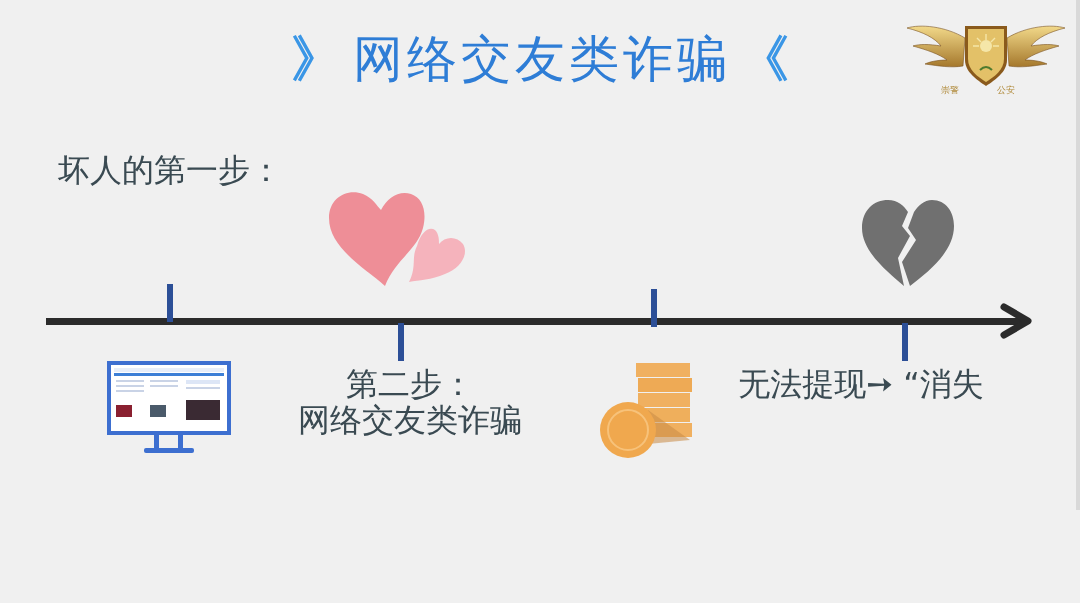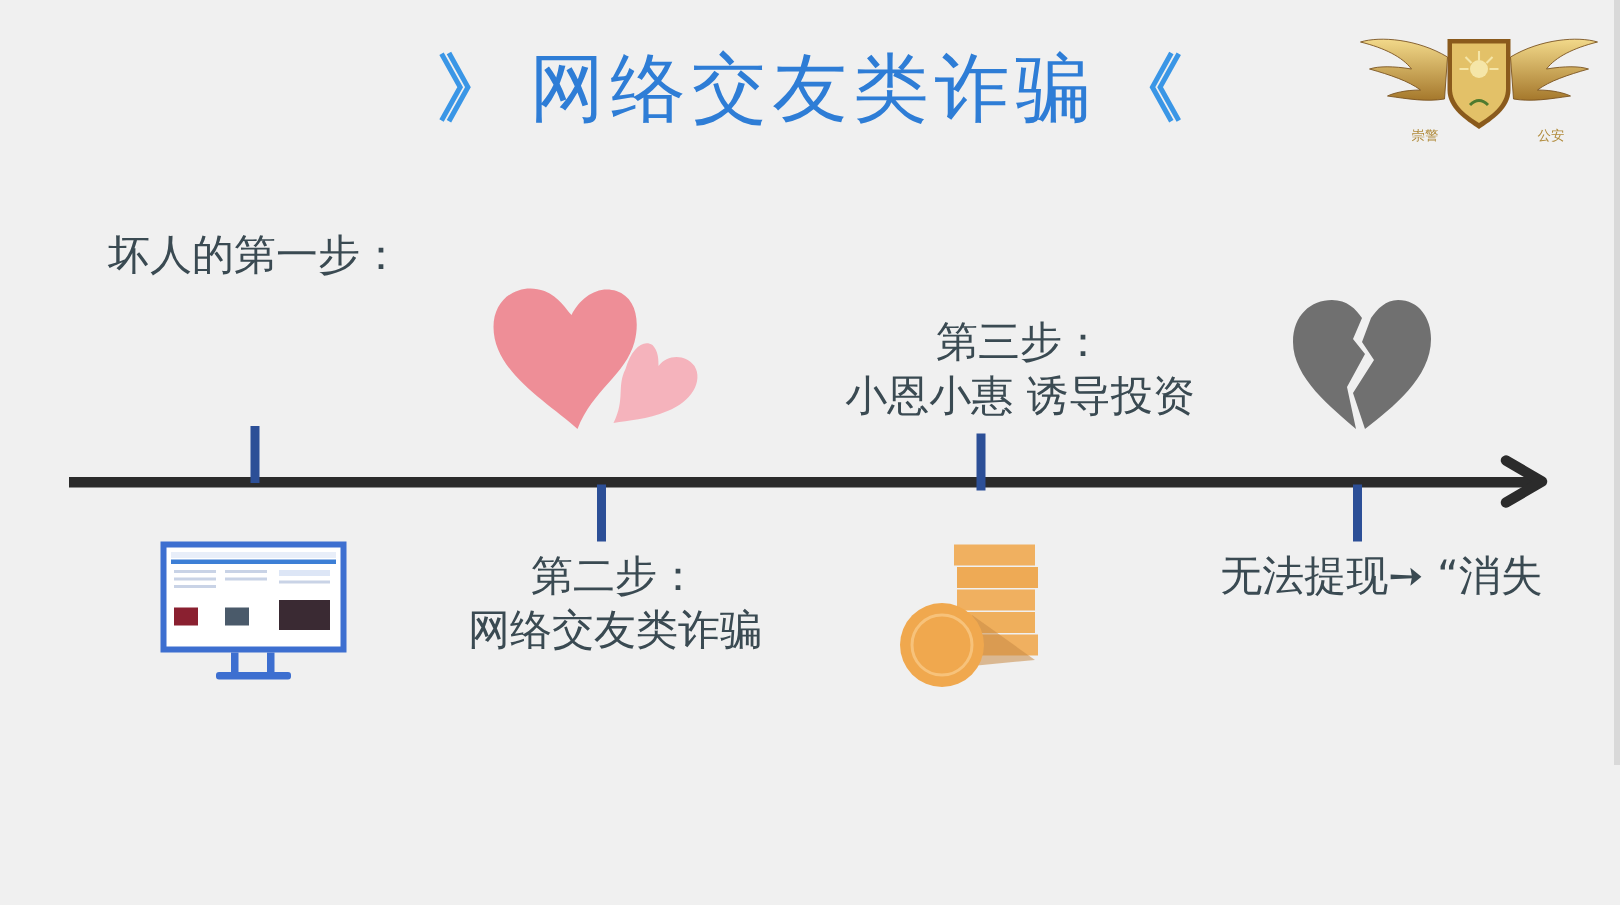--- a/index.html
+++ b/index.html
@@ -21,21 +21,21 @@
     }
     .title .chev { color: #3a96e6; font-weight: bold; letter-spacing: -14px; display: inline-block; }
     .title .chev.l { margin-right: 26px; }
     .title .chev.r { margin-left: 8px; margin-right: 14px; }
     .logo { position: absolute; left: 905px; top: 18px; width: 162px; height: 70px; }
     .logo-text { position: absolute; font-size: 9px; color: #b08a3a; top: 50px; margin-top: 16px; }
     .timeline { position: absolute; left: 46px; top: 318px; width: 976px; height: 7px; background: #2b2b2b; }
     .arrowhead { position: absolute; left: 996px; top: 301px; }
     .tick { position: absolute; width: 6px; height: 38px; background: #2c4f97; }
     .step-text {
-      position: absolute; color: #3a4a52; font-size: 28px; line-height: 36px;
+      position: absolute; color: #3a4a52; font-size: 32px; line-height: 36px;
       text-align: center; white-space: nowrap;
     }
     .icon { position: absolute; }
   </style>
 </head>
 <body>
 
 <div class="slide">
 
   <div class="title">
@@ -52,21 +52,21 @@
       </defs>
       <path d="M60 20 C40 8 15 6 2 10 C18 14 30 20 36 28 C24 26 14 26 8 28 C22 32 34 36 42 42 C32 42 24 44 20 46 C34 48 46 50 58 48 Z" fill="url(#gold)" stroke="#7a5320" stroke-width="0.6"></path>
       <path d="M102 20 C122 8 147 6 160 10 C144 14 132 20 126 28 C138 26 148 26 154 28 C140 32 128 36 120 42 C130 42 138 44 142 46 C128 48 116 50 104 48 Z" fill="url(#gold)" stroke="#7a5320" stroke-width="0.6"></path>
       <path d="M60 8 L102 8 L102 42 C102 54 90 62 81 68 C72 62 60 54 60 42 Z" fill="#8a5a1c"></path>
       <path d="M63 11 L99 11 L99 41 C99 52 89 59 81 64 C73 59 63 52 63 41 Z" fill="#e3c168"></path>
       <circle cx="81" cy="28" r="6" fill="#f5e6a8"></circle>
       <path d="M81 16 L81 22 M72 20 L76 24 M90 20 L86 24 M68 28 L74 28 M88 28 L94 28" stroke="#f5e6a8" stroke-width="1.4"></path>
       <path d="M75 52 Q81 46 87 52" stroke="#4f7a2e" stroke-width="2" fill="none"></path>
     </svg>
     <span class="logo-text" style="left:36px">崇警</span>
-    <span class="logo-text" style="left:120px">公安</span>
+    <span class="logo-text" style="left:92px">公安</span>
   </div>
 
   <div class="timeline"></div>
   <svg class="arrowhead" width="40" height="40" viewBox="0 0 40 40">
     <path d="M8 6 L32 20 L8 34" stroke="#2b2b2b" stroke-width="7" fill="none" stroke-linecap="round" stroke-linejoin="round"></path>
   </svg>
 
   <div class="tick" style="left:167px; top:284px;"></div>
   <div class="tick" style="left:398px; top:323px;"></div>
   <div class="tick" style="left:651px; top:289px;"></div>
@@ -96,36 +96,32 @@
 
   <svg class="icon" style="left:325px; top:188px;" width="145" height="100" viewBox="0 0 145 100">
     <path d="M60 98 C40 80 4 60 4 30 C4 10 22 0 38 6 C48 10 52 18 56 22 C62 10 74 2 86 6 C98 10 102 24 98 40 C92 62 70 72 60 98 Z" fill="#ee8e97"></path>
     <path d="M84 94 C92 78 86 70 92 58 C96 44 104 38 110 42 C114 46 114 52 114 56 C120 48 132 48 138 56 C144 66 136 80 120 86 C106 92 94 92 84 94 Z" fill="#f5b3bc"></path>
   </svg>
   <div class="step-text" style="left:270px; top:366px; width:280px;">
     <div>第二步：</div>
     <div>网络交友类诈骗</div>
   </div>
 
-  <div class="step-text" style="left:530px; top:210px; width:300px;">
-    <div>第三步：</div>
-    <div>小恩小惠  诱导投资</div>
-  </div>
   <svg class="icon" style="left:598px; top:360px;" width="102" height="100" viewBox="0 0 102 100">
     <rect x="38" y="3" width="54" height="14" fill="#f0b060"></rect>
     <rect x="40" y="18" width="54" height="14" fill="#eeaa55"></rect>
     <rect x="40" y="33" width="52" height="14" fill="#f0b060"></rect>
     <rect x="42" y="48" width="50" height="14" fill="#efaf5c"></rect>
     <rect x="44" y="63" width="50" height="14" fill="#f0b060"></rect>
     <path d="M50 50 L92 80 L50 84 Z" fill="#c98a45" opacity="0.55"></path>
     <circle cx="30" cy="70" r="28" fill="#f0a84e"></circle>
     <circle cx="30" cy="70" r="20" fill="none" stroke="#f7c27a" stroke-width="2"></circle>
   </svg>
 
   <svg class="icon" style="left:858px; top:196px;" width="100" height="92" viewBox="0 0 100 92">
     <path d="M46 90 C30 76 4 56 4 32 C4 14 16 4 30 4 C40 4 46 10 50 16 L44 30 L52 40 L40 62 Z" fill="#707070"></path>
     <path d="M52 90 L44 66 L58 44 L50 32 L56 16 C60 10 66 4 74 4 C88 4 96 16 96 30 C96 56 70 76 52 90 Z" fill="#707070"></path>
   </svg>
-  <div class="step-text" style="left:776px; top:366px; width:290px;">
+  <div class="step-text" style="left:716px; top:366px; width:290px;">
     <div>无法提现➙ “消失</div>
   </div>
 
 </div>
 
 </body></html>

